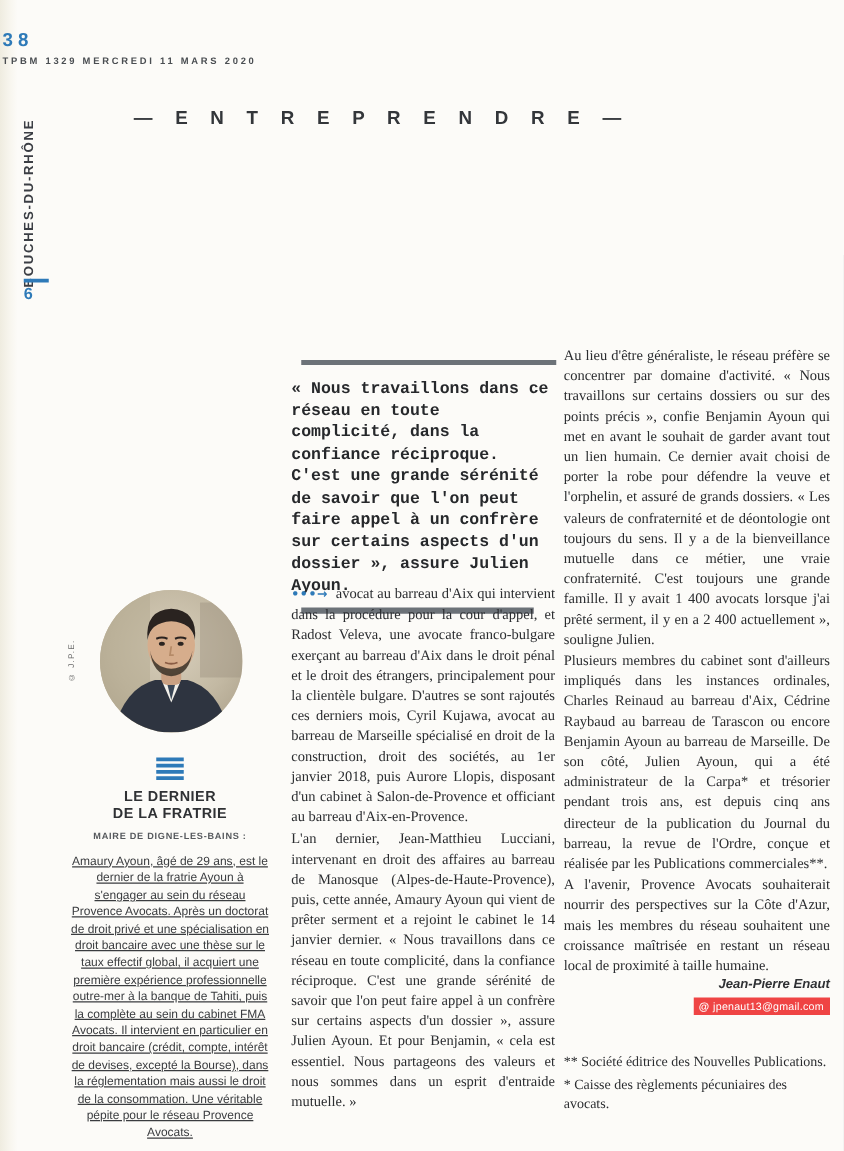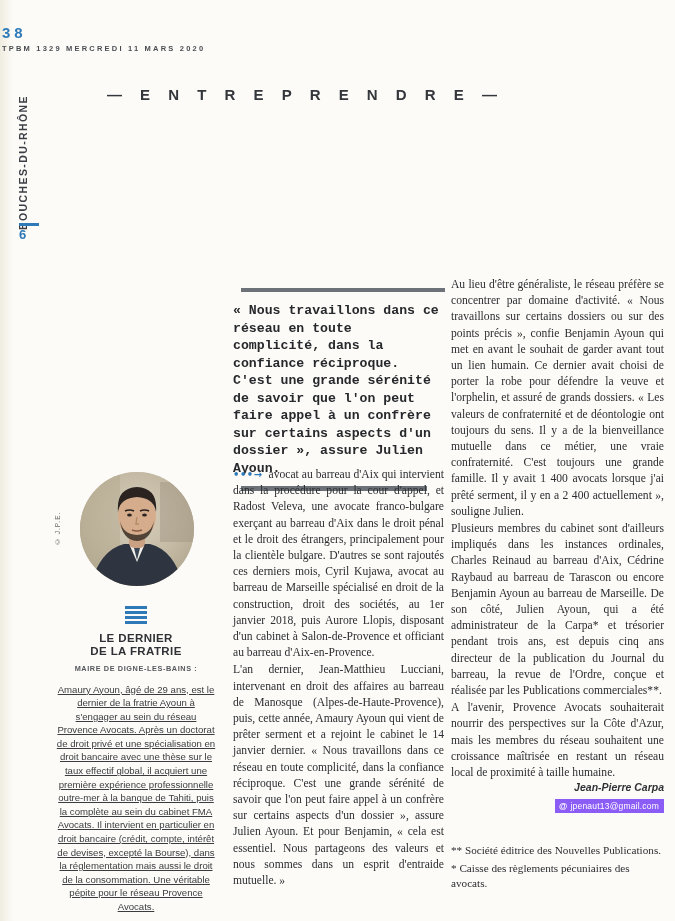--- a/index.html
+++ b/index.html
@@ -63,21 +63,21 @@
   
   .byline{
     position:absolute;left:451px;top:781px;width:213px;text-align:right;
     font-family:"Liberation Sans", sans-serif;font-style:italic;font-weight:bold;
     font-size:10.5px;color:#2f3134;
   }
   .email-badge{
     position:absolute;left:451px;top:795px;width:213px;text-align:right;
   }
   .email-badge .pill{
-    display:inline-block;background:#8b5cf6;color:#ffffff;
+    display:inline-block;background:#ef4444;color:#ffffff;
     font-family:"Liberation Sans", sans-serif;font-size:8.5px;
     padding:2px 5px 2px 4px;letter-spacing:0.2px;
   }
   .email-badge .at{font-weight:bold;margin-right:3px;}
   .footnotes{
     position:absolute;left:451px;top:843px;width:213px;
     font-size:11.2px;line-height:15.5px;color:#2b2d30;
   }
   .footnotes p{margin:0 0 2px 0;}
   
@@ -183,21 +183,21 @@
     <p><span class="cont-marker">•••→</span><span>avocat au barreau d'Aix qui intervient dans la procédure pour la cour d'appel, et Radost Veleva, une avocate franco-bulgare exerçant au barreau d'Aix dans le droit pénal et le droit des étrangers, principalement pour la clientèle bulgare. D'autres se sont rajoutés ces derniers mois, Cyril Kujawa, avocat au barreau de Marseille spécialisé en droit de la construction, droit des sociétés, au 1er janvier 2018, puis Aurore Llopis, disposant d'un cabinet à Salon-de-Provence et officiant au barreau d'Aix-en-Provence.</span></p>
     <p>L'an dernier, Jean-Matthieu Lucciani, intervenant en droit des affaires au barreau de Manosque (Alpes-de-Haute-Provence), puis, cette année, Amaury Ayoun qui vient de prêter serment et a rejoint le cabinet le 14 janvier dernier. « Nous travaillons dans ce réseau en toute complicité, dans la confiance réciproque. C'est une grande sérénité de savoir que l'on peut faire appel à un confrère sur certains aspects d'un dossier », assure Julien Ayoun. Et pour Benjamin, « cela est essentiel. Nous partageons des valeurs et nous sommes dans un esprit d'entraide mutuelle. »</p>
   </div>
 
   <div class="body-col col-right">
     <p>Au lieu d'être généraliste, le réseau préfère se concentrer par domaine d'activité. « Nous travaillons sur certains dossiers ou sur des points précis », confie Benjamin Ayoun qui met en avant le souhait de garder avant tout un lien humain. Ce dernier avait choisi de porter la robe pour défendre la veuve et l'orphelin, et assuré de grands dossiers. « Les valeurs de confraternité et de déontologie ont toujours du sens. Il y a de la bienveillance mutuelle dans ce métier, une vraie confraternité. C'est toujours une grande famille. Il y avait 1 400 avocats lorsque j'ai prêté serment, il y en a 2 400 actuellement », souligne Julien.</p>
     <p>Plusieurs membres du cabinet sont d'ailleurs impliqués dans les instances ordinales, Charles Reinaud au barreau d'Aix, Cédrine Raybaud au barreau de Tarascon ou encore Benjamin Ayoun au barreau de Marseille. De son côté, Julien Ayoun, qui a été administrateur de la Carpa* et trésorier pendant trois ans, est depuis cinq ans directeur de la publication du Journal du barreau, la revue de l'Ordre, conçue et réalisée par les Publications commerciales**.</p>
     <p>A l'avenir, Provence Avocats souhaiterait nourrir des perspectives sur la Côte d'Azur, mais les membres du réseau souhaitent une croissance maîtrisée en restant un réseau local de proximité à taille humaine.</p>
   </div>
 
-  <div class="byline">Jean-Pierre Carpa</div>
+  <div class="byline">Jean-Pierre Enaut</div>
   <div class="email-badge">
     <span class="pill"><span class="at">@</span><span>jpenaut13@gmail.com</span></span>
   </div>
 
   <div class="footnotes">
     <p>** Société éditrice des Nouvelles Publications.</p>
     <p>* Caisse des règlements pécuniaires des avocats.</p>
   </div>
 </div>
 

